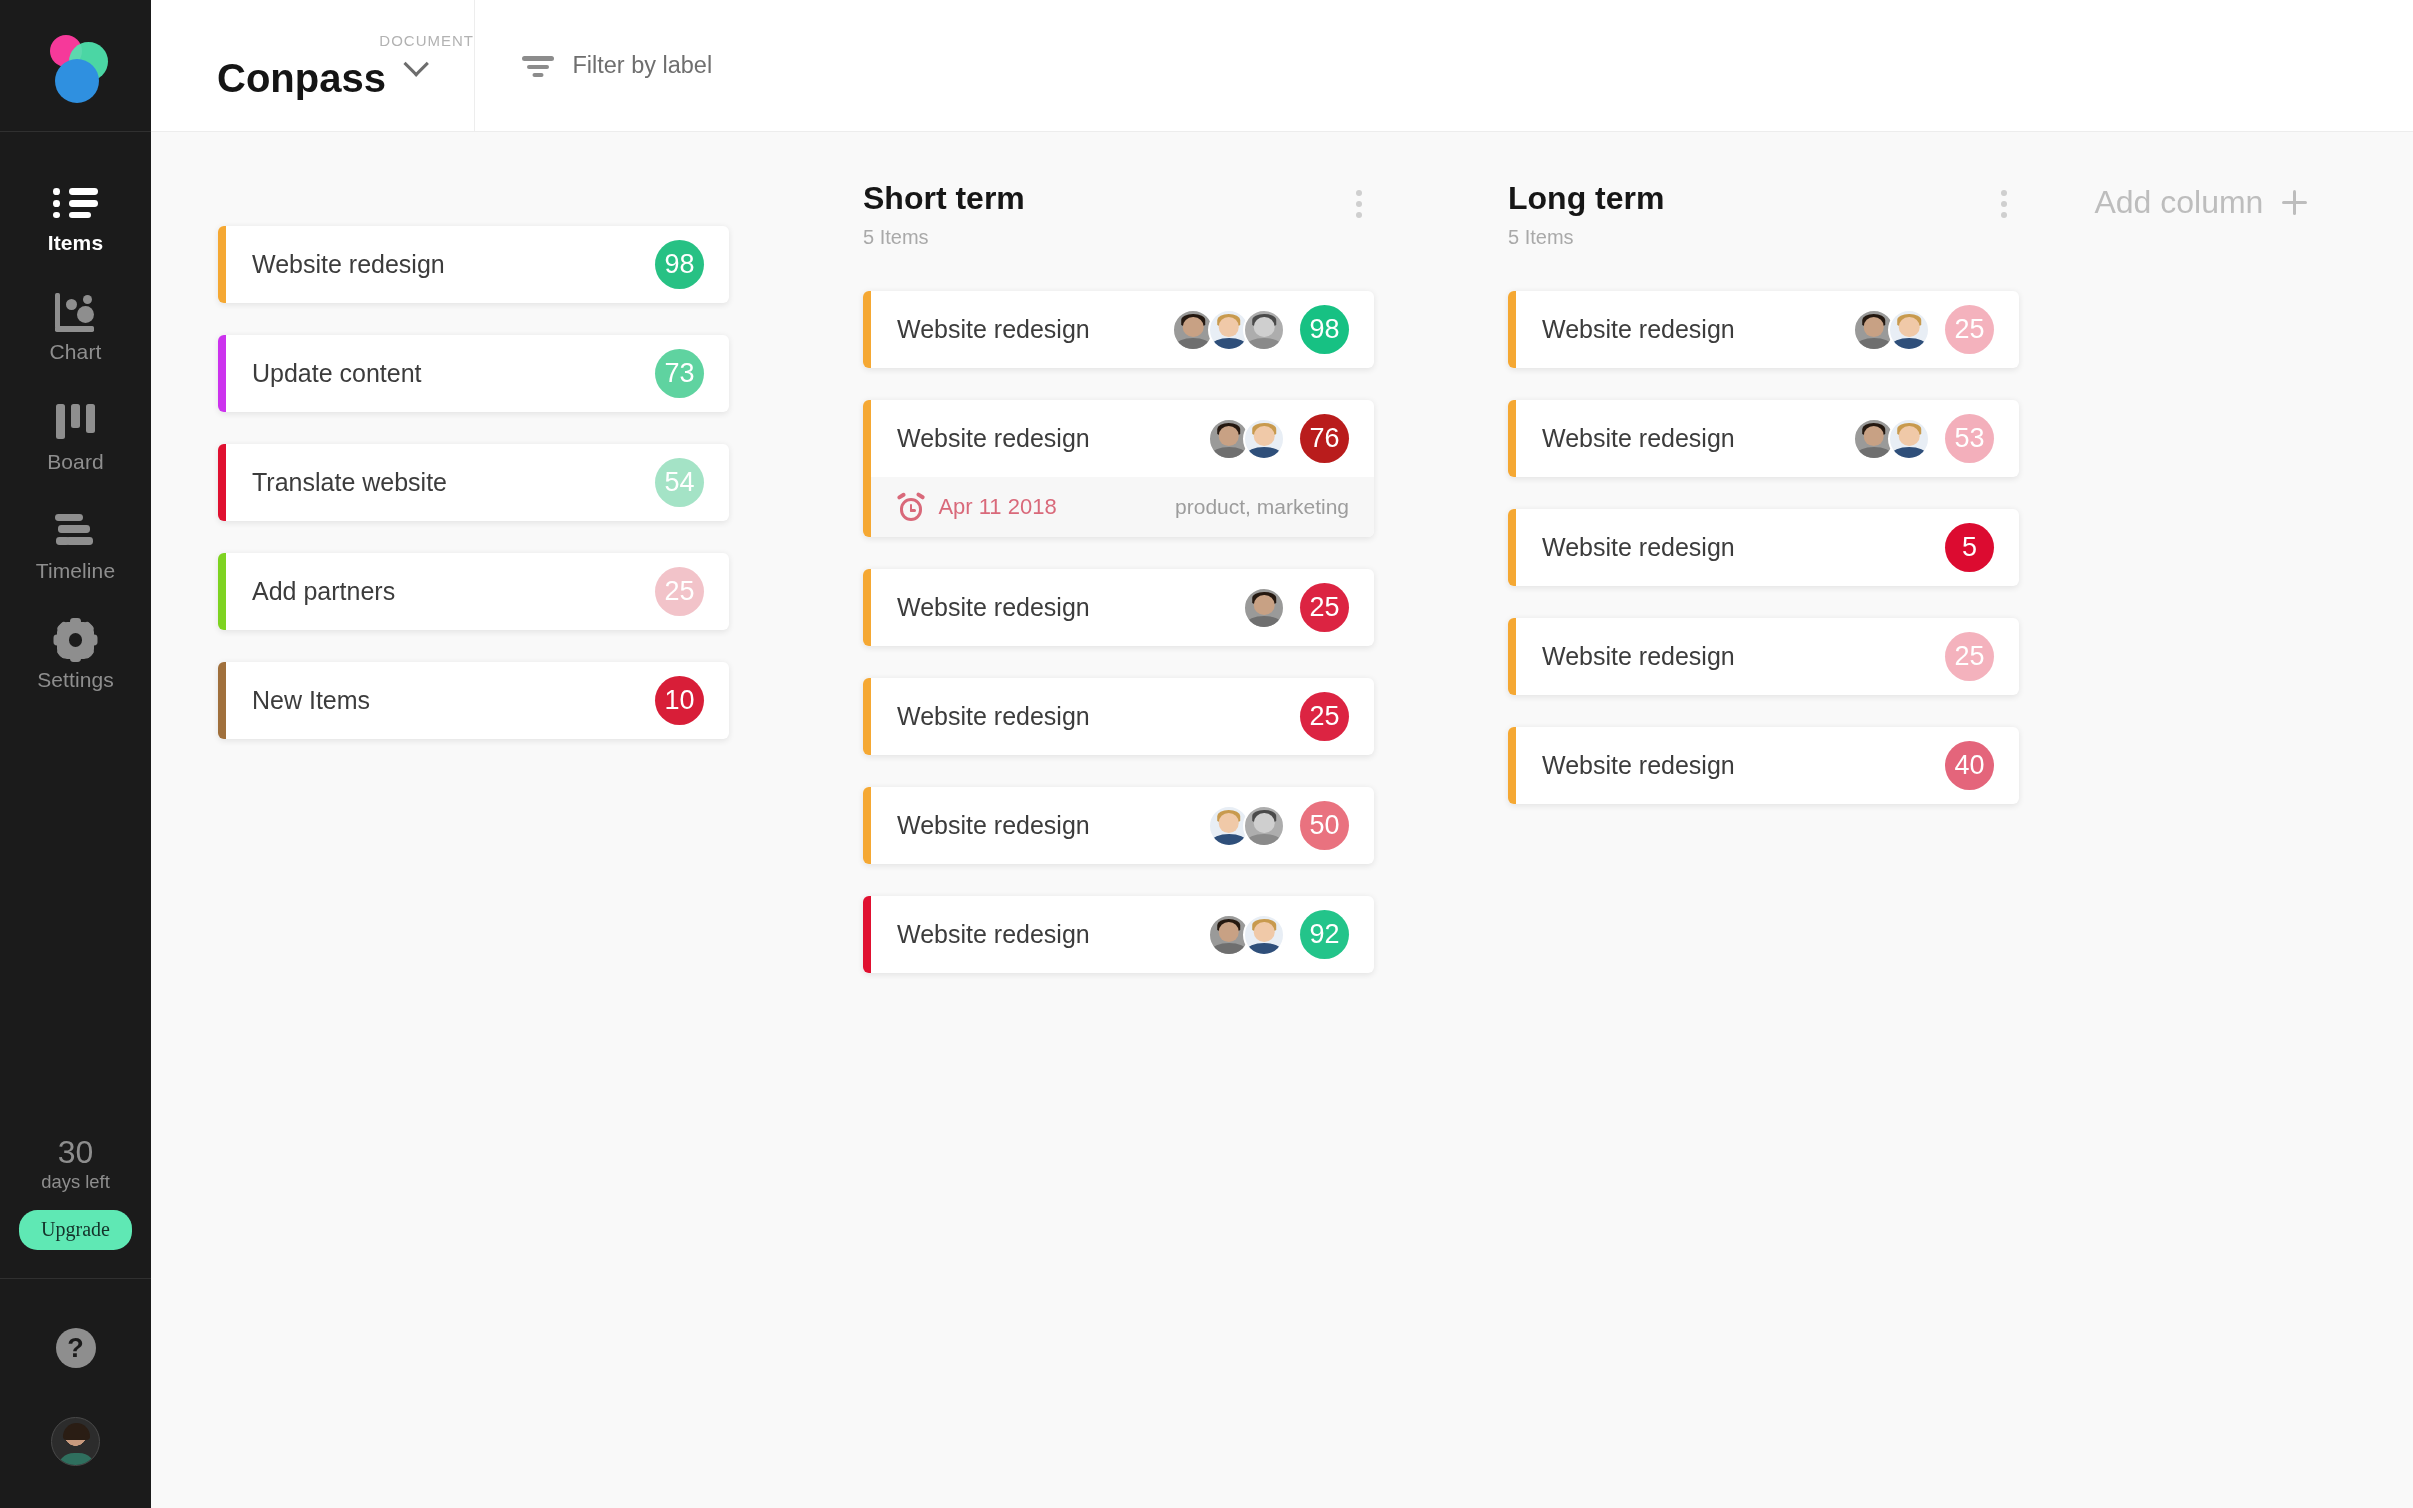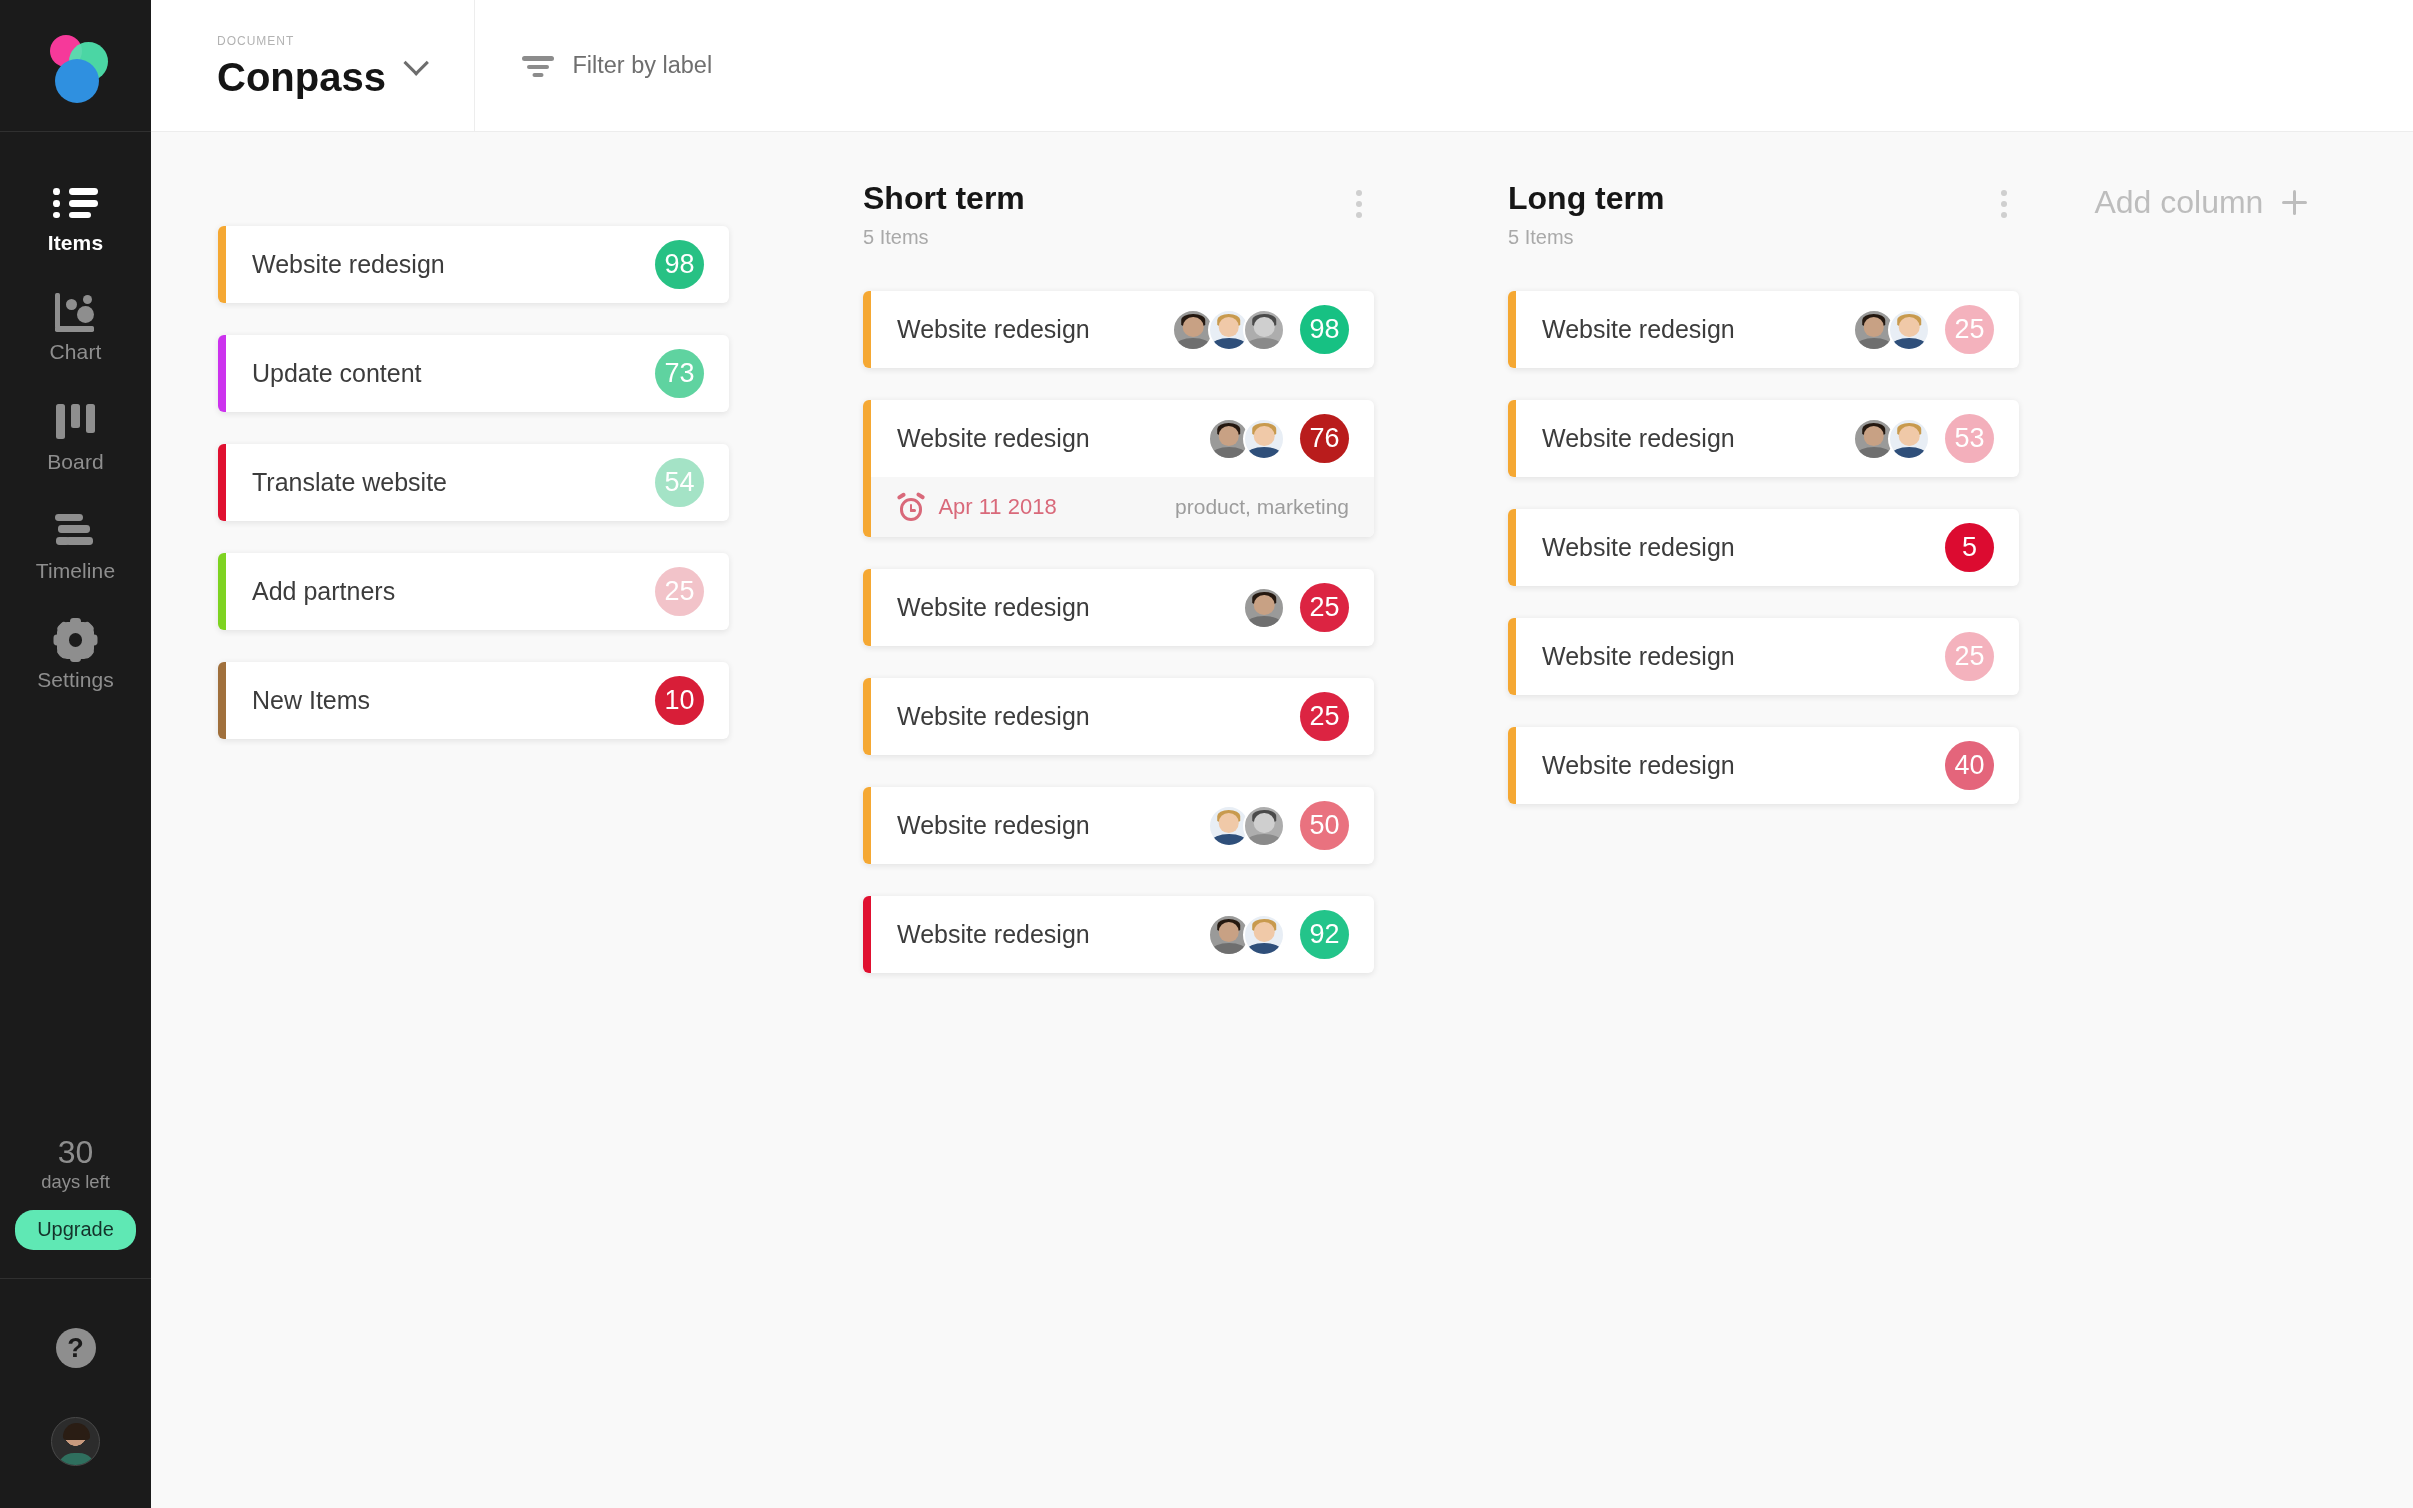--- a/index.html
+++ b/index.html
@@ -76,21 +76,21 @@
 
   .sidebar-spacer { flex:1; }
   .trial {
     width:100%; text-align:center; padding-bottom:28.5px;
   }
   .trial-days { font-size:32px; color:#8e8e8e; line-height:1.05; }
   .trial-text { font-size:18.4px; color:#8e8e8e; margin-top:1.7px; }
   .upgrade-btn {
     display:inline-block; margin-top:17px; background:#5fe8b4; color:#14322a;
     font-size:20px; padding:8.4px 22px; border-radius:18.4px; border:none;
-    font-family:Liberation Sans, sans-serif; cursor:pointer;
+    font-family:Liberation Serif, serif; cursor:pointer;
   }
   .sidebar-divider { width:100%; height:0.8px; background:#303030; }
   .bottom-zone {
     width:100%; display:flex; flex-direction:column; align-items:center;
     padding-top:49px; padding-bottom:42px;
   }
   .help-icon {
     width:40px; height:40px; border-radius:50%; background:#8e8e8e;
     display:flex; align-items:center; justify-content:center;
     color:#1b1b1b; font-size:27px; font-weight:bold; cursor:pointer;
@@ -108,21 +108,21 @@
   
   .main { flex:1; display:flex; flex-direction:column; height:1508px; }
   .topbar {
     height:132px; background:#ffffff; display:flex; align-items:stretch;
     border-bottom:0.8px solid #ededed;
   }
   .doc-block {
     width:324px; flex:0 0 324px; padding-left:66px; display:flex;
     flex-direction:column; justify-content:center; border-right:0.8px solid #ededed;
   }
-  .doc-kicker { font-size:12px; color:#b2b2b2; letter-spacing:1px; line-height:1; }
+  .doc-kicker { font-size:15px; color:#b2b2b2; letter-spacing:1px; line-height:1;text-align:right; }
   .doc-title-row { display:flex; align-items:flex-start; margin-top:10px; }
   .doc-title { font-size:40px; font-weight:bold; color:#151515; line-height:1; }
   .chev {
     margin-left:18.4px; width:18.4px; height:18.4px; border-right:3.4px solid #6d6d6d;
     border-bottom:3.4px solid #6d6d6d; transform:rotate(45deg) translateY(-4.2px); cursor:pointer;
   }
   .filter-btn {
     display:flex; align-items:center; padding-left:47px; cursor:pointer;
   }
   .ic-filter { width:32px; height:25px; position:relative; margin-right:18.4px; }

